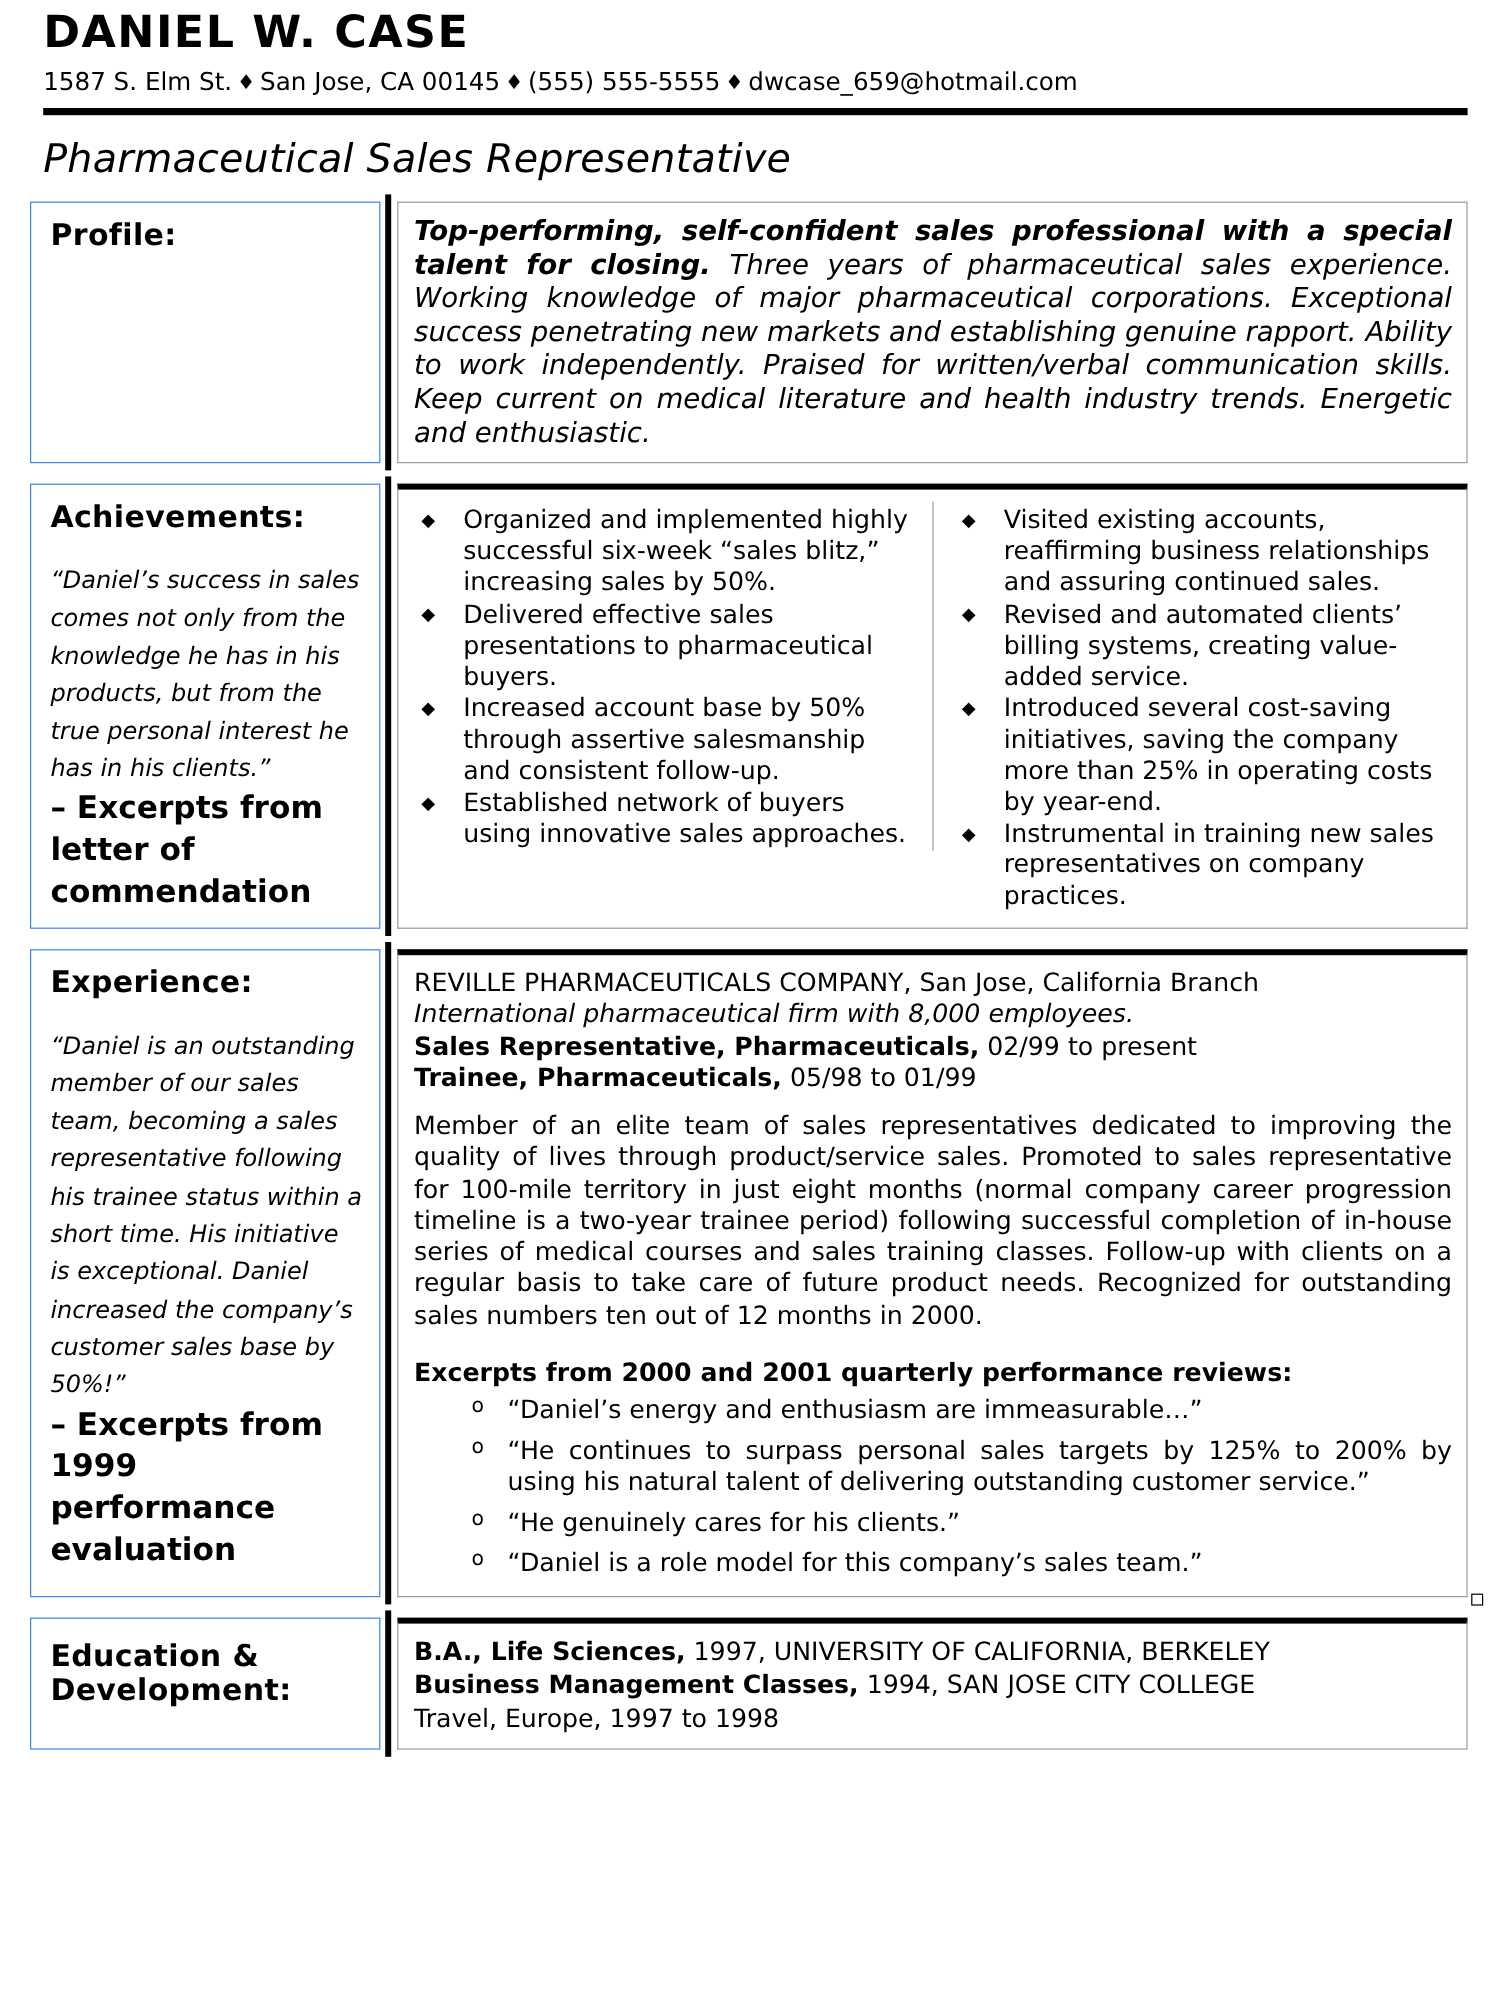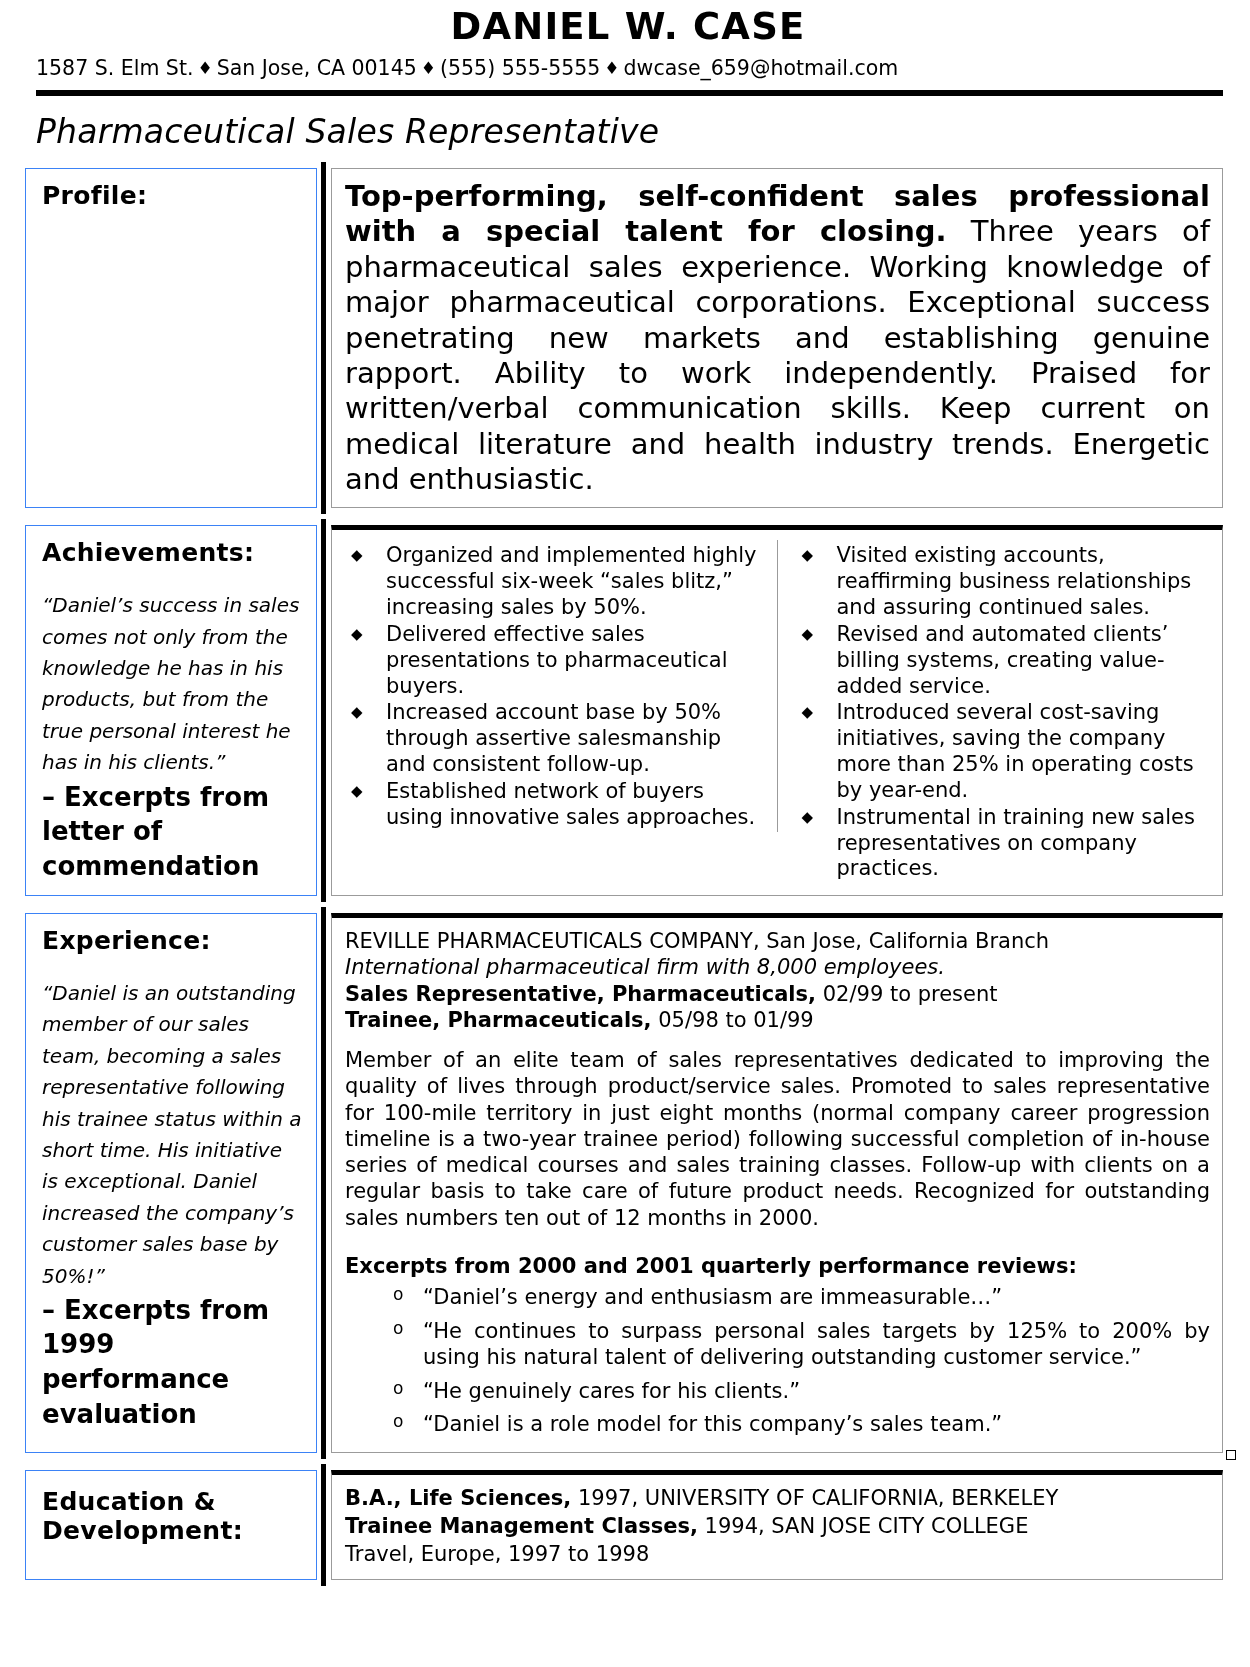--- a/index.html
+++ b/index.html
@@ -28,21 +28,20 @@
     padding: 4px 30px 0 36px;
   }
   .name {
     font-family: "DejaVu Sans", sans-serif;
     font-weight: bold;
     font-size: 37px;
     letter-spacing: 1.2px;
     line-height: 1.12;
     margin: 0;
     padding-top: 2px;
-    text-align: center;
   }
   .contact {
     font-size: 20.5px;
     line-height: 1.2;
     margin-top: 9px;
     white-space: nowrap;
   }
   .contact .sep {
     padding: 0 4px;
     font-size: 17px;
@@ -116,24 +115,25 @@
   }
   .sec-attr {
     font-weight: bold;
     font-size: 26px;
     line-height: 1.33;
     margin-top: 1px;
   }
 
   
   .profile-body {
-    font-size: 29px;
+    font-size: 23px;
     line-height: 1.22;
     text-align: justify;
     text-justify: inter-word;
+    font-style: italic;
   }
   .profile-body b { font-weight: bold; }
 
   
   .ach-cols {
     display: flex;
     align-items: flex-start;
   }
   .ach-col {
     flex: 1 1 50%;
@@ -312,18 +312,18 @@
   </div>
 
   <div class="section education">
     <div class="col-left">
       <div class="sec-title">Education &amp;</div>
       <div class="sec-title">Development:</div>
     </div>
     <div class="divider"></div>
     <div class="col-right">
       <div class="edu-line"><b>B.A., Life Sciences,</b><span> 1997, UNIVERSITY OF CALIFORNIA, BERKELEY</span></div>
-      <div class="edu-line"><b>Trainee Management Classes,</b><span> 1994, SAN JOSE CITY COLLEGE</span></div>
+      <div class="edu-line"><b>Business Management Classes,</b><span> 1994, SAN JOSE CITY COLLEGE</span></div>
       <div class="edu-line"><b></b><span>Travel, Europe, 1997 to 1998</span></div>
     </div>
   </div>
 
 </div>
 
 </body></html>

